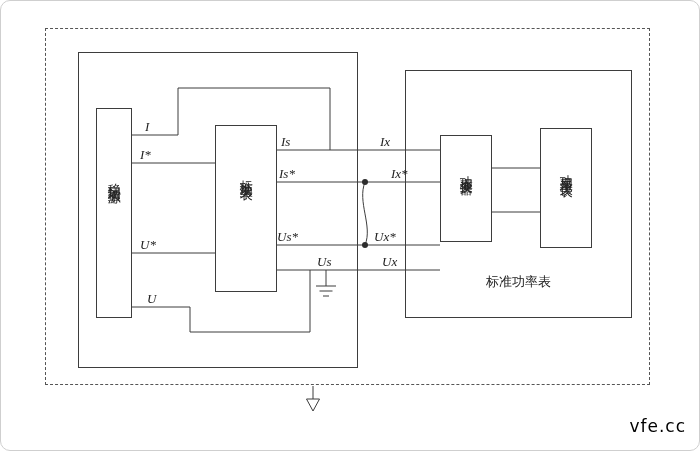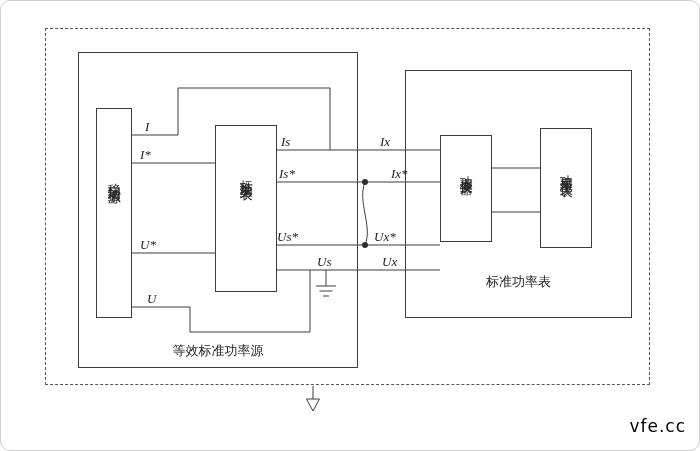--- a/index.html
+++ b/index.html
@@ -41,21 +41,20 @@
 </style>
 </head>
 <body>
 
 <div id="stage">
 
   <div class="page-frame"></div>
   <div class="dashed-boundary"></div>
 
   <div class="sbox equiv-box"></div>
-  <div class="hlabel equiv-label">等效标准功率源</div>
 
   <div class="sbox dut-box"></div>
   <div class="hlabel dut-label">标准功率表</div>
 
   <div class="sbox stable-box">
     <div class="vtext one">稳定功率源</div>
   </div>
 
   <div class="sbox stdmeter-box">
     <div class="vtext one">标准功率表</div>

